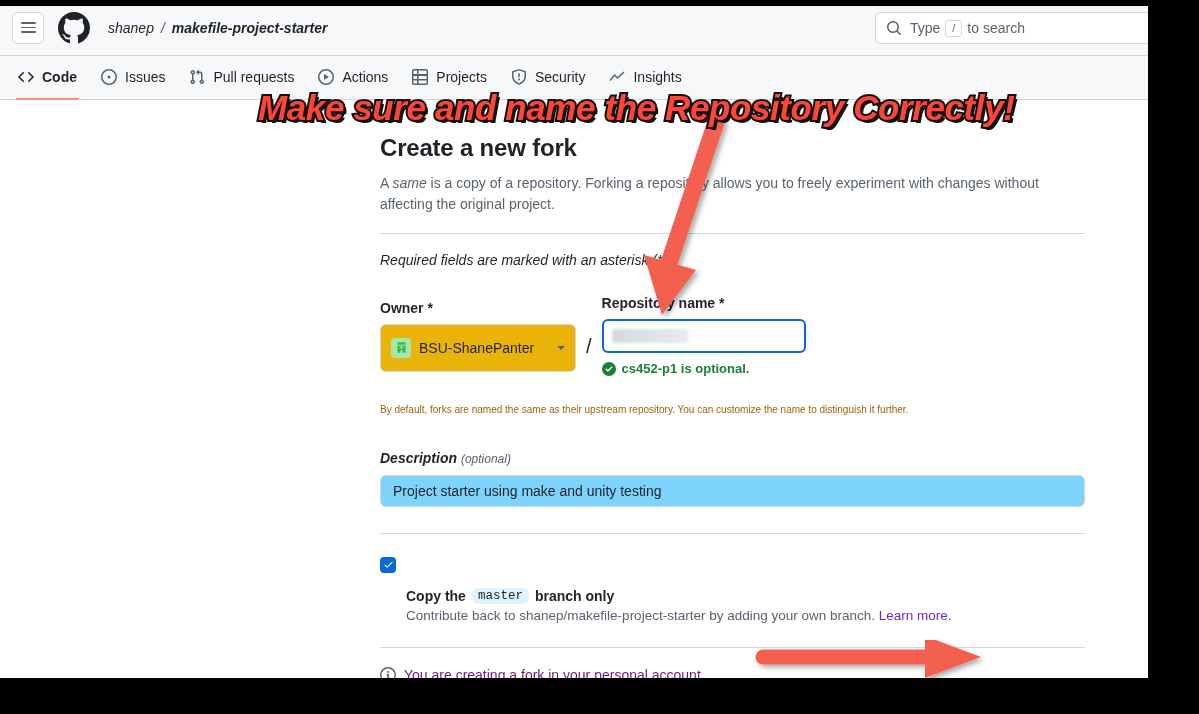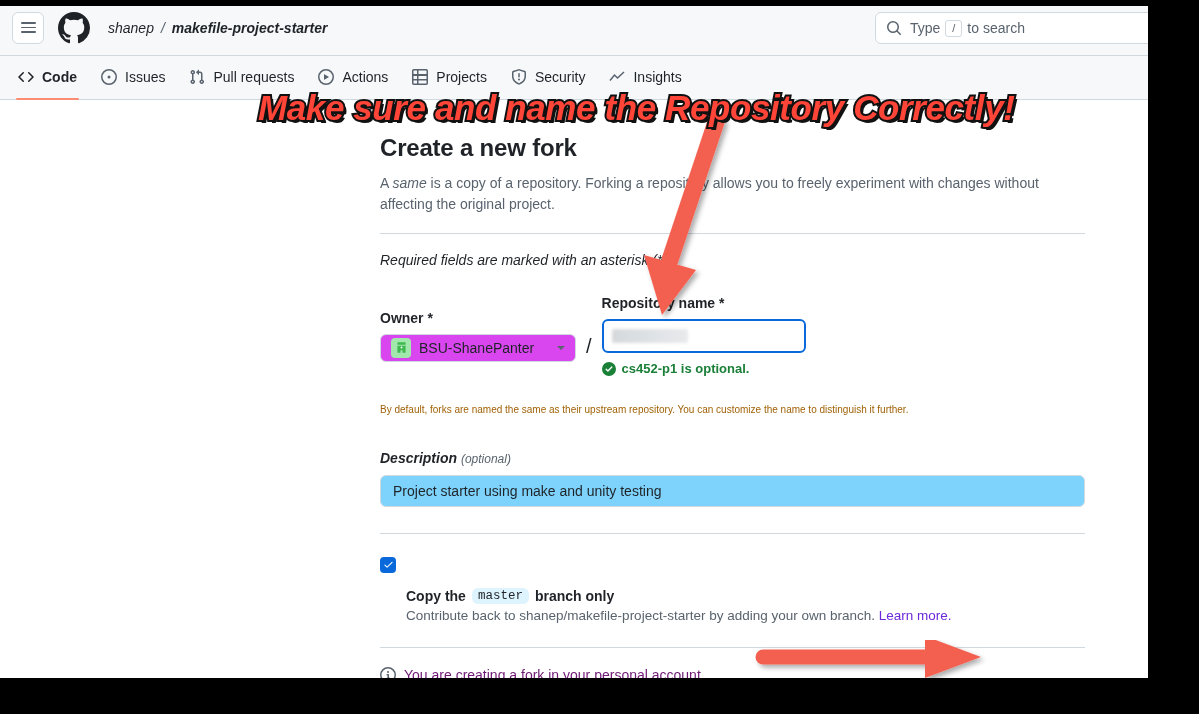--- a/index.html
+++ b/index.html
@@ -164,24 +164,24 @@
     font-weight: bold;
     color: #1f2328;
     margin-bottom: 8px;
     display: block;
   }
   .owner-col { width: 196px; flex: 0 0 auto; }
   .owner-select {
     display: flex;
     align-items: center;
     gap: 8px;
-    height: 28px;
+    height: 48px;
     border: 1px solid #d1d9e0;
     border-radius: 6px;
-    background: #d946ef;
+    background: #eab308;
     padding: 0 10px;
     font-size: 14px;
     color: #1f2328;
     font-weight: 500;
     cursor: pointer;
     justify-content: flex-start;
   }
   .owner-avatar {
     width: 20px; height: 20px;
     border-radius: 4px;

